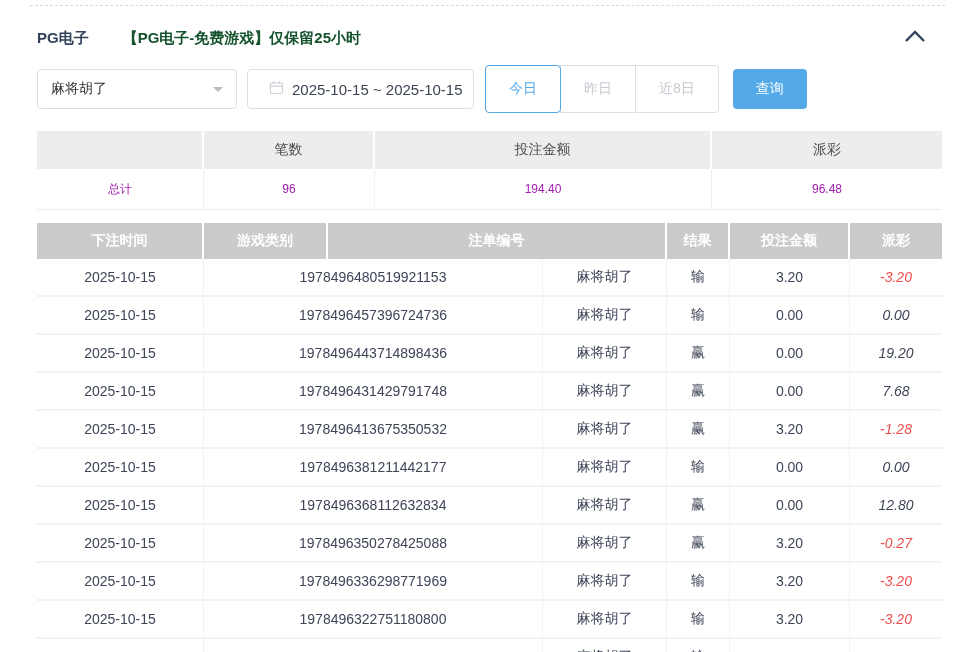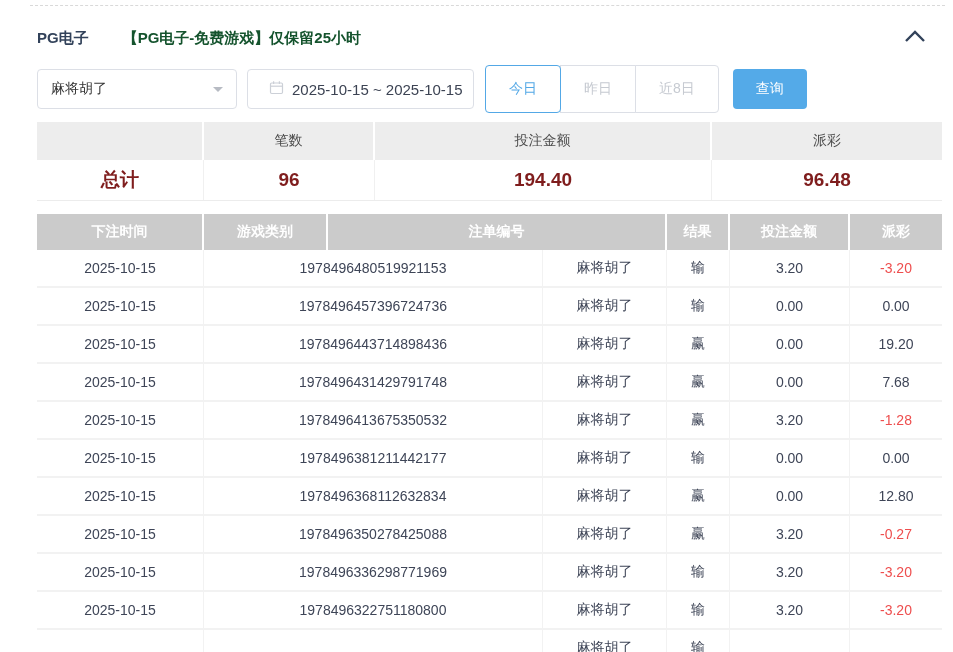--- a/index.html
+++ b/index.html
@@ -61,51 +61,51 @@
   .qbtn.first { border-radius: 4px 0 0 4px; margin-left: 0; }
   .qbtn.last  { border-radius: 0 4px 4px 0; }
   .qbtn.active { color: #53a8e6; border-color: #53a8e6; position: relative; z-index: 1; border-radius: 4px; }
   .search-btn {
     margin-left: 14px; width: 74px; height: 40px;
     background: #54aae8; color: #fff; border: none; border-radius: 4px;
     font-size: 14px; cursor: pointer; font-family: inherit;
   }
 
   
-  .summary { margin-top: 13px; }
+  .summary { margin-top: 22px; }
   .sum-header { display: flex; height: 38px; background: #ededed; }
   .sum-header .cell {
     display: flex; align-items: center; justify-content: center;
     font-size: 14px; color: #4c4c4c; border-right: 2px solid #fff;
   }
   .sum-header .cell:last-child { border-right: none; }
   .sum-body { display: flex; height: 41px; border-bottom: 1px solid #ececec; }
   .sum-body .cell {
     display: flex; align-items: center; justify-content: center;
-    font-size: 19px; color: #7f1d1d; border-right: 1px solid #f0f0f0; font-weight: bold;
+    font-size: 12px; color: #a21caf; border-right: 1px solid #f0f0f0;
   }
   .sum-body .cell:last-child { border-right: none; }
   .s1 { width: 167px; } .s2 { width: 171px; } .s3 { width: 337px; } .s4 { width: 230px; }
 
   
   .records { margin-top: 13px; }
   .rec-header { display: flex; height: 36px; background: #cbcbcb; }
   .rec-header .cell {
     display: flex; align-items: center; justify-content: center;
     font-size: 14px; font-weight: bold; color: #ffffff;
     border-right: 2px solid #fff;
   }
   .rec-header .cell:last-child { border-right: none; }
   .rec-row { display: flex; height: 38px; border-bottom: 2px solid #f2f2f2; }
   .rec-row .cell {
     display: flex; align-items: center; justify-content: center;
     font-size: 14px; color: #3e4557; border-right: 1px solid #f2f2f2;
     white-space: nowrap;
   }
-  .rec-row .cell:last-child { border-right: none; }
+  .rec-row .cell:last-child { border-right: none; font-style: italic; }
   .rec-row .cell.neg { color: #ee4e4e; }
   .c1 { width: 167px; } .c2 { width: 339px; } .c3 { width: 124px; }
   .c4 { width: 63px; }  .c5 { width: 120px; } .c6 { width: 92px; }
 </style>
 </head>
 <body>
 
 <div class="top-dotted"></div>
 
 <div class="wrap">

